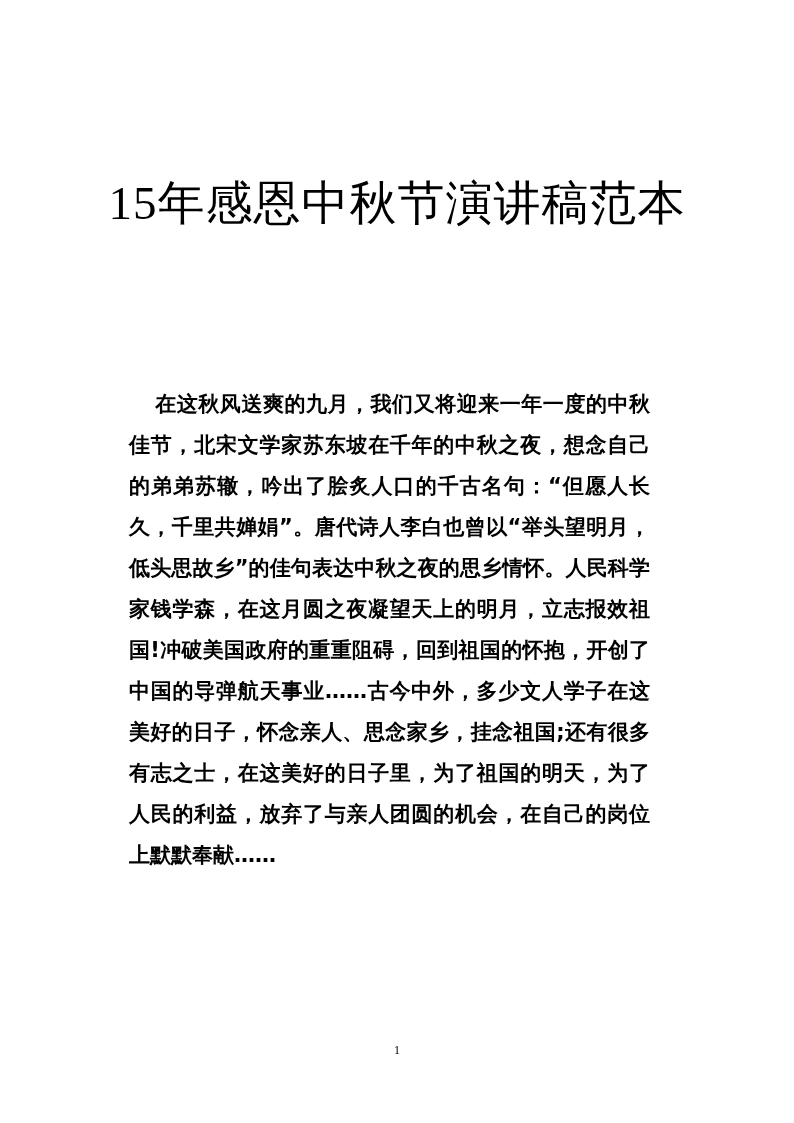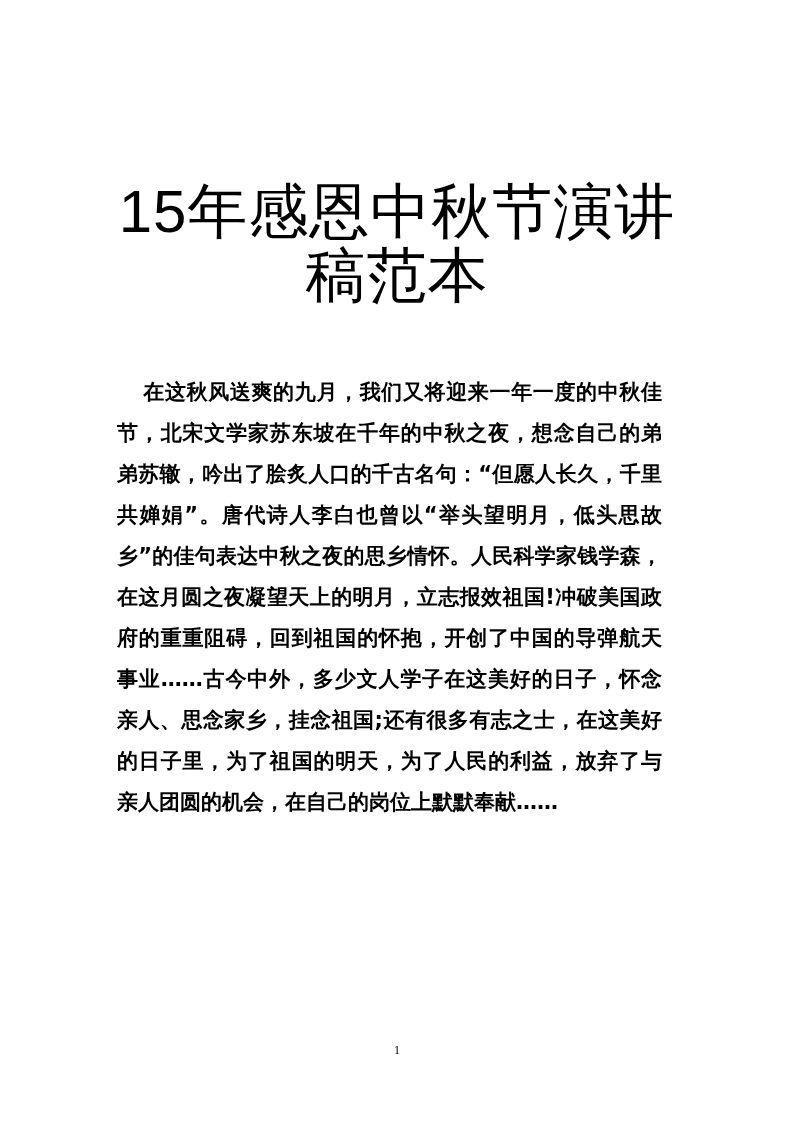--- a/index.html
+++ b/index.html
@@ -1,28 +1,28 @@
 <!DOCTYPE html>
 <html><head>
   <meta charset="utf-8">
   <style>
     html, body { margin: 0; padding: 0; background: #ffffff; }
     body { width: 794px; height: 1123px; position: relative; overflow: hidden; font-family: "DejaVu Serif", serif; color: #000; }
     .title {
       position: absolute; left: 100px; width: 594px; top: 140px;
-      text-align: center; font-size: 60px; line-height: 64px; font-weight: normal;
-      font-family: Liberation Sans, sans-serif; letter-spacing: 1px;
+      text-align: center; font-size: 47px; line-height: 64px; font-weight: normal;
+      font-family: Liberation Serif, serif; letter-spacing: 1px;
     }
     .body {
       position: absolute; left: 117px; width: 545px; top: 372px;
       font-size: 21px; line-height: 41px; font-weight: bold;
       font-family: "DejaVu Sans", "Liberation Sans", sans-serif;
       text-align: justify;
     }
-    .body p { margin: 0; text-indent: 1.25em; }
+    .body p { margin: 12px; text-indent: 1.25em; }
     .page-number {
       position: absolute; left: 0; width: 794px; top: 1043px; text-align: center;
       font-size: 12px; font-family: "Liberation Serif", serif;
     }
   </style>
 </head>
 <body>
 
 <h1 class="title">15年感恩中秋节演讲稿范本</h1>
 

